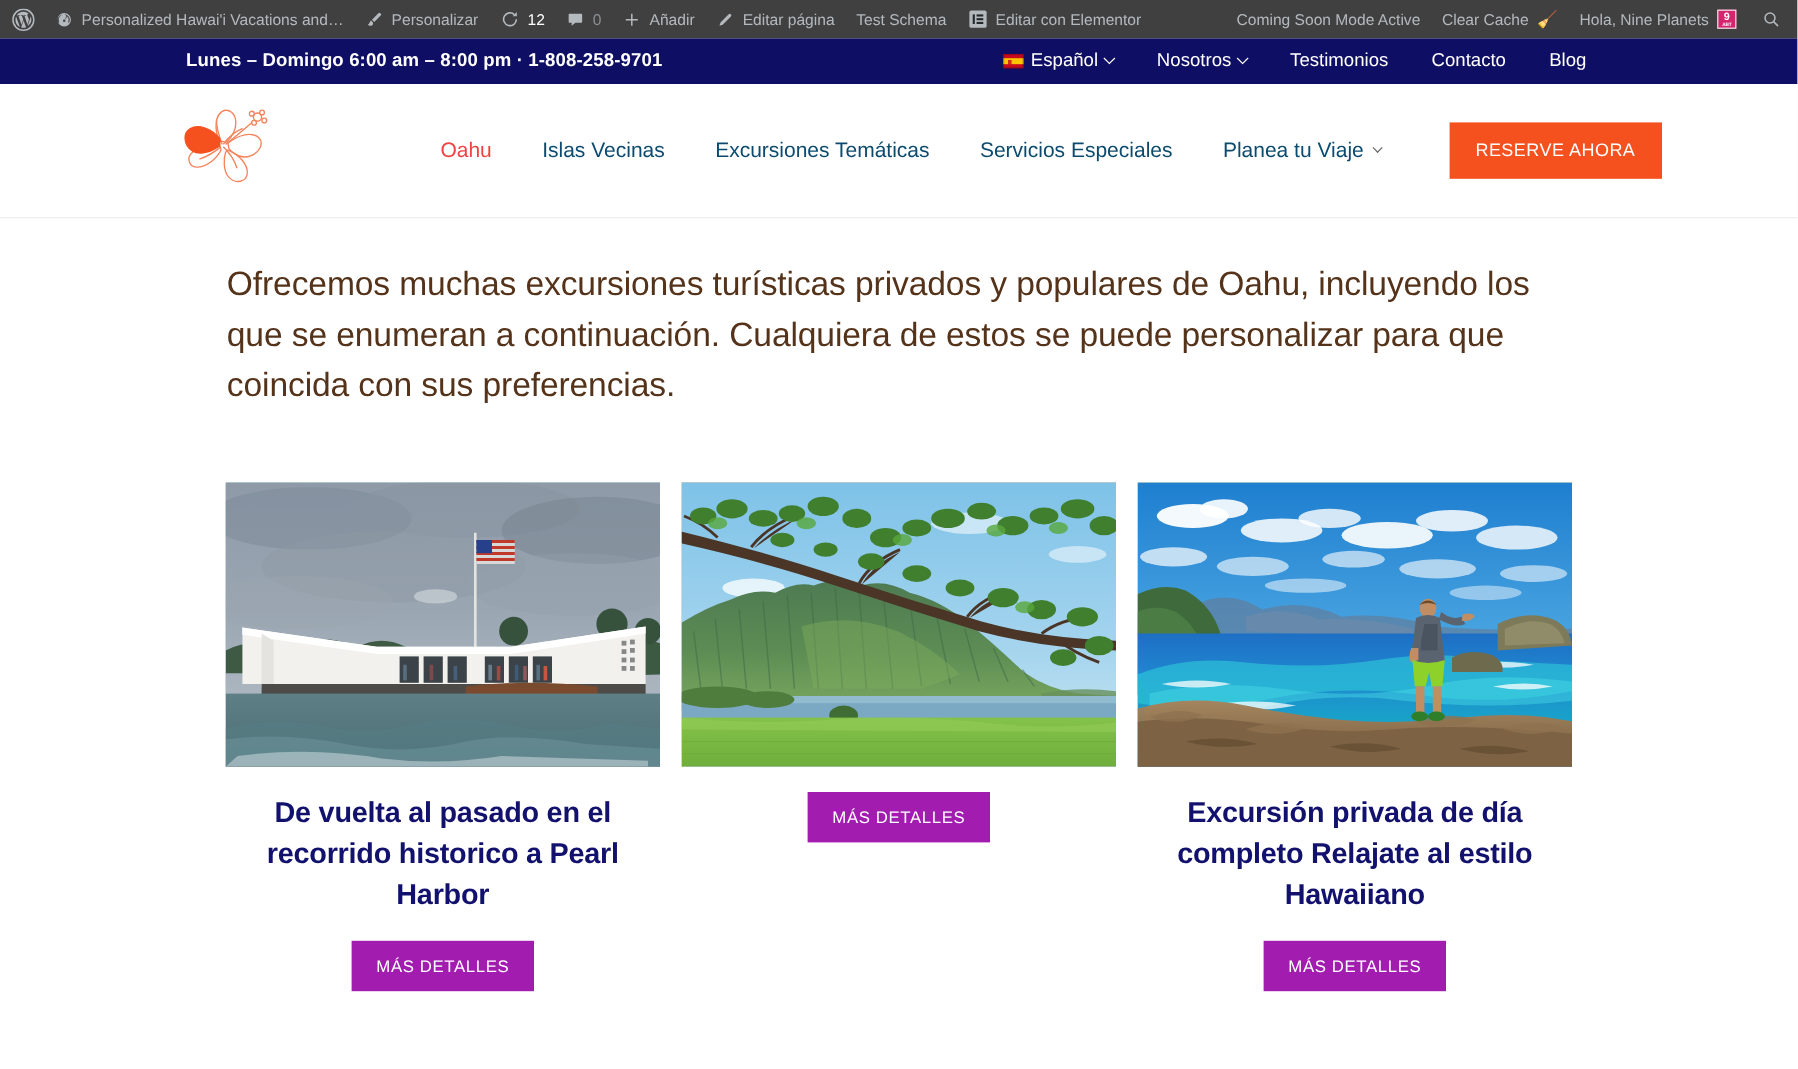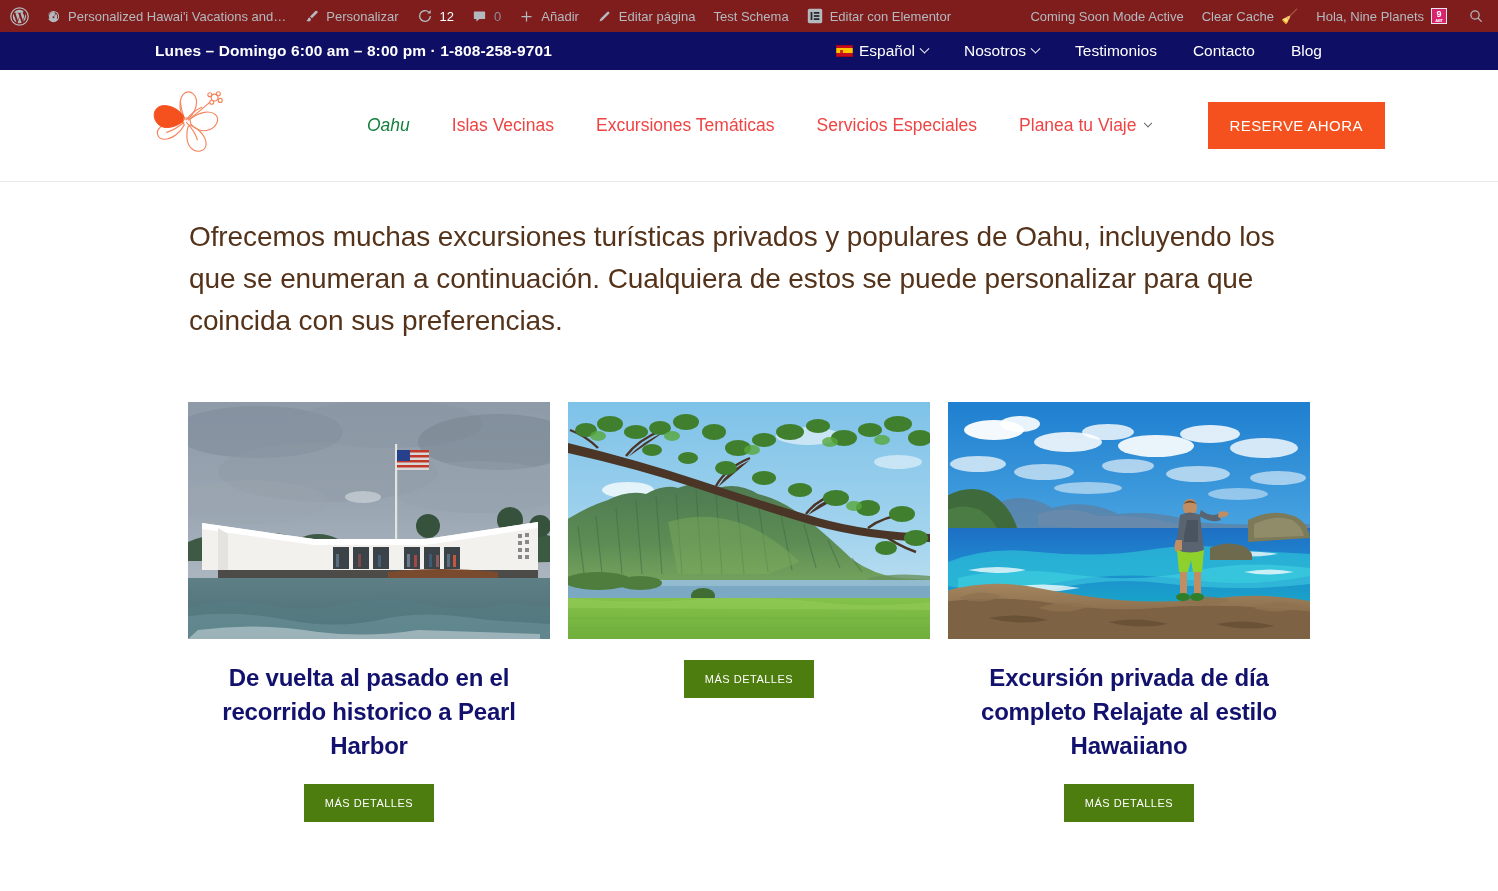--- a/index.html
+++ b/index.html
@@ -8,21 +8,21 @@
     width: 1498px; height: 891px;
     overflow: hidden;
     background: #ffffff;
     font-family: "Liberation Sans", sans-serif;
     -webkit-font-smoothing: antialiased;
   }
 
   
   #wp-admin-bar {
     height: 32px;
-    background: #7f1d1d;
+    background: #404040;
     color: #b4b9be;
     display: flex;
     align-items: center;
     font-size: 13px;
     padding: 0 2px 0 0;
     white-space: nowrap;
   }
   .ab-item {
     display: flex;
     align-items: center;
@@ -125,25 +125,25 @@
     align-items: center;
     margin-left: 110px;
     gap: 0;
   }
   .nav-link {
     display: flex;
     align-items: center;
     gap: 8px;
     padding: 0 21px;
     font-size: 17.5px;
-    color: #ef4444;
+    color: #0c4a6e;
     cursor: pointer;
     white-space: nowrap;
   }
-  .nav-link.active { color: #15803d; font-style: italic; }
+  .nav-link.active { color: #ef4444; }
   .nav-link .caret { width: 6px; height: 6px; border-width: 1.4px; color:#666; }
   #reserve-btn {
     margin-left: 36px;
     background: #f4511e;
     color: #ffffff;
     border: none;
     font-size: 15px;
     letter-spacing: .4px;
     padding: 15px 22px;
     cursor: pointer;
@@ -193,24 +193,24 @@
     color: #12126e;
     font-size: 24px;
     line-height: 1.42;
     font-weight: bold;
     letter-spacing: -0.2px;
     cursor: pointer;
     padding: 0 6px;
   }
   .card-btn {
     margin-top: 21px;
-    background: #4d7c0f;
+    background: #a21caf;
     color: #fff;
     border: none;
-    font-size: 11px;
+    font-size: 14px;
     letter-spacing: .5px;
     padding: 13px 21px;
     cursor: pointer;
     font-family: inherit;
   }
 
   svg { display: block; }
 </style>
 </head>
 <body>

